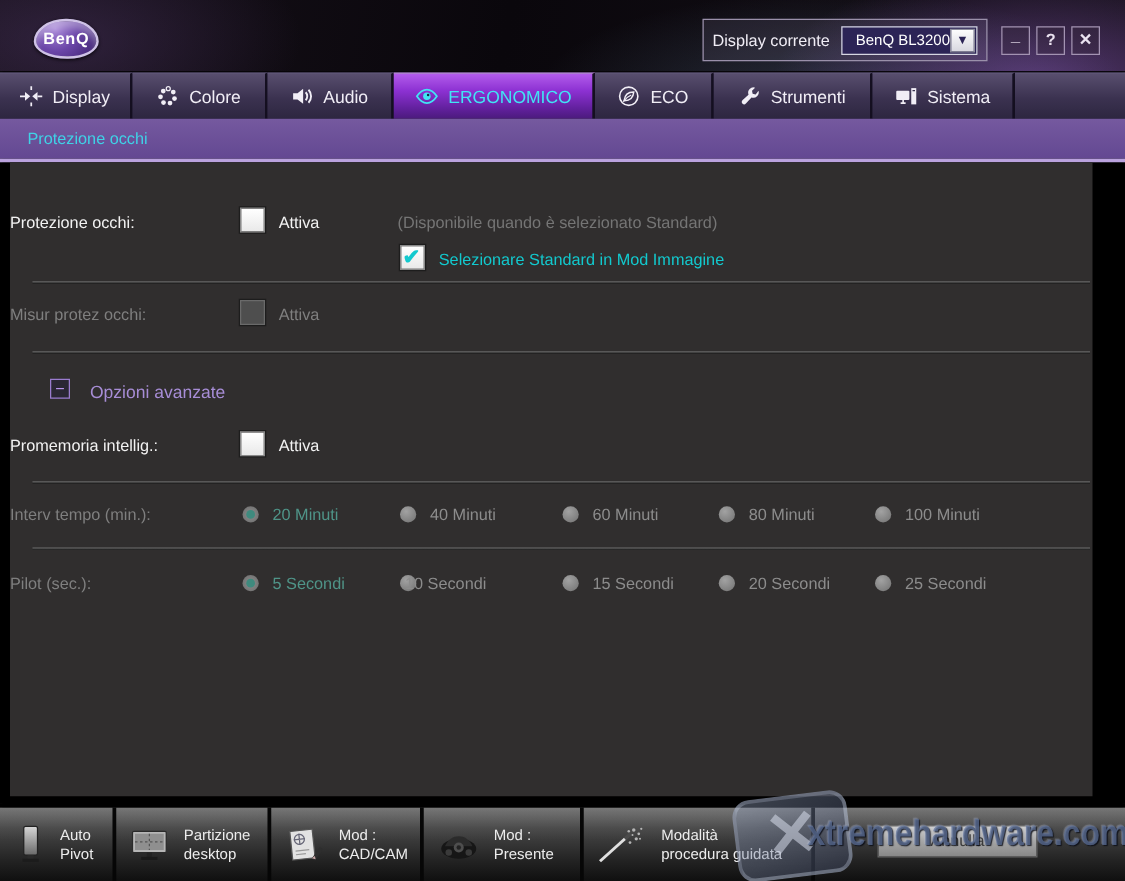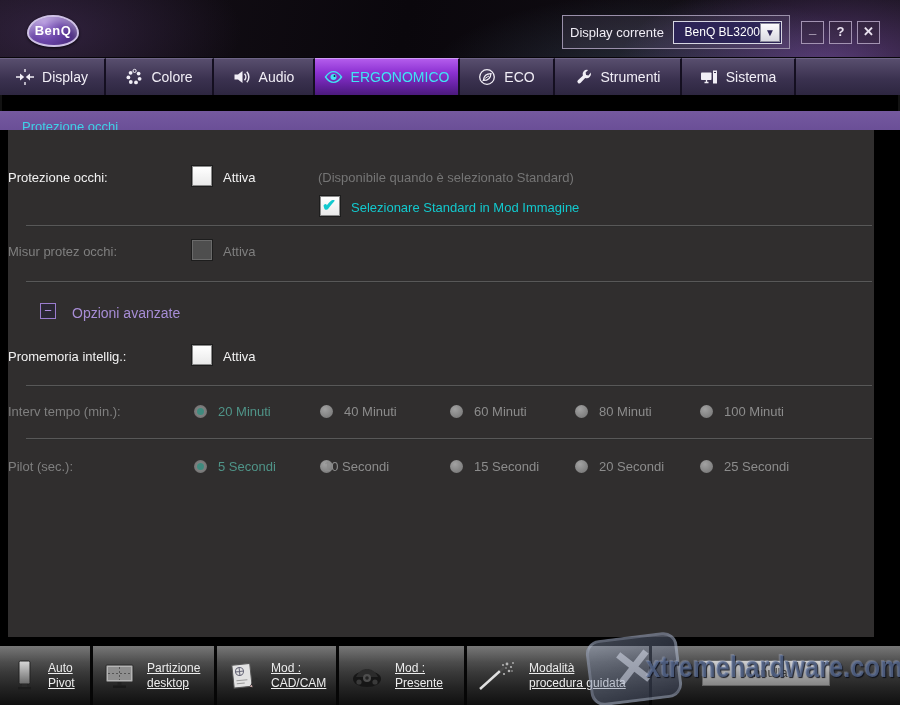--- a/index.html
+++ b/index.html
@@ -67,21 +67,21 @@
   }
   .tab .ticon { display:flex; }
   .tab svg { display:block; }
   #tab-filler { flex:1; background:linear-gradient(#584e6e, #3b3250 55%, #2d2640); border-top:1px solid #6e6486; }
 
   
   #subnav {
     position:absolute; left:0; top:95px; width:900px; height:35px;
     background:linear-gradient(#75599f, #634892);
     border-bottom:3px solid #baa2de;
-    color:#3fd2e6; font-size:13px; line-height:31px; padding-left:22px;margin-top:16px;
+    color:#3fd2e6; font-size:13px; line-height:31px; padding-left:22px;
   }
 
   
   #content-area { position:absolute; left:0; top:130px; width:900px; height:513px; background:#000; }
   #panel { position:absolute; left:8px; right:26px; top:0; bottom:6px; background:#302e2e; }
   .sep { position:absolute; left:18px; right:2px; height:2px;
          background:linear-gradient(#6e6e6e,#161616); }
   .lbl { position:absolute; left:0; width:172px; text-align:left; font-size:13px; }
   .white { color:#f2f2f2; } .gray { color:#7f7f7f; } .dim { color:#757575; }
   .cb {
@@ -114,21 +114,20 @@
   #toolbar {
     position:absolute; left:0; bottom:0; width:900px; height:62px;
     border-top:3px solid #000;
     background:linear-gradient(#6d6d6d, #474747 28%, #232323 72%, #0f0f0f);
     display:flex;
   }
   .tbtn {
     height:100%; border-right:3px solid #060606; display:flex; align-items:center;
     padding-left:9px; gap:9px; color:#ececec; font-size:12px; line-height:15px;
     background:linear-gradient(rgba(255,255,255,.07), rgba(255,255,255,0) 45%);
-    text-decoration:underline;
   }
   .tbtn .ticon { flex:0 0 auto; display:flex; }
   #tb-last { flex:1; position:relative; border-right:none; }
   #cancel-btn {
     position:absolute; left:50px; top:14px; width:128px; height:26px;
     background:linear-gradient(#dcdcdc,#b0b0b0 50%,#909090);
     border:1px solid #6a6a6a; color:#3c3c3c; font-size:13px;
     text-align:center; line-height:24px; opacity:.92;
   }
 
@@ -202,21 +201,21 @@
     </div>
     <div class="tab" style="width:101px">
       <span class="ticon">
         <svg width="18" height="18" viewBox="0 0 18 18">
             <path d="M1.5 6.5v5h3.5L9.5 15V3L5 6.5z" fill="currentColor"></path>
             <path d="M11.5 5.8a4.6 4.6 0 010 6.4M13.8 3.8a7.6 7.6 0 010 10.4" stroke="currentColor" stroke-width="1.5" fill="none"></path>
           </svg>
       </span>
       <span>Audio</span>
     </div>
-    <div class="tab active" style="width:145px">
+    <div class="tab active" style="width:161px">
       <span class="ticon">
         <svg width="19" height="18" viewBox="0 0 19 18">
             <path d="M1.5 9C4.2 5 7.3 3.6 9.5 3.6S14.8 5 17.5 9c-2.7 4-5.8 5.4-8 5.4S4.2 13 1.5 9z" stroke="currentColor" stroke-width="1.4" fill="none"></path>
             <circle cx="9.5" cy="9" r="3" fill="currentColor"></circle>
             <circle cx="10.5" cy="8" r="1" fill="#0b2a44"></circle>
           </svg>
       </span>
       <span>ERGONOMICO</span>
     </div>
     <div class="tab" style="width:95px">

